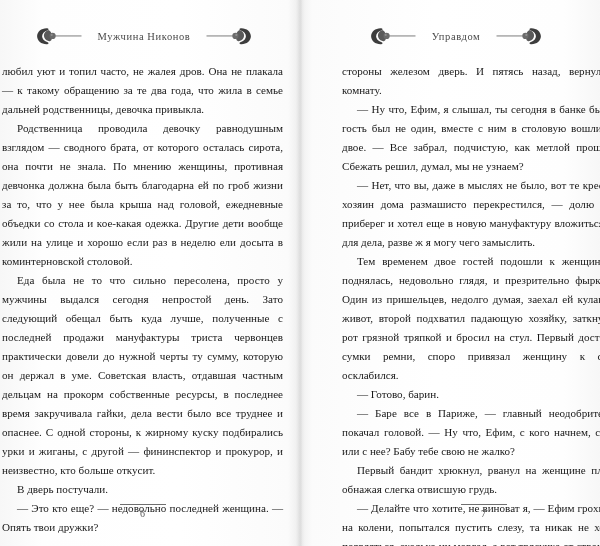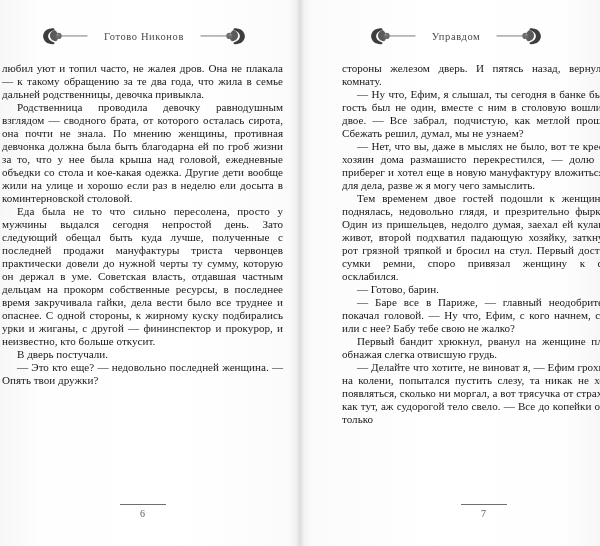--- a/index.html
+++ b/index.html
@@ -77,21 +77,21 @@
     align-items: center;
   }
   .ornament svg { display: block; }
   .ornament-right { justify-content: flex-end; }
 
   
   .col {
     position: absolute;
     top: 62px;
     font-size: 11.1px;
-    line-height: 13px;
+    line-height: 19px;
     color: #181818;
     text-align: justify;
     text-justify: inter-word;
     hyphens: manual;
   }
   .page-left .col { left: 2px; width: 281px; }
   .page-right .col { left: 42px; width: 283px; }
 
   .col p { margin: 0; text-indent: 0; }
   .col p.ind { text-indent: 15px; }
@@ -129,21 +129,21 @@
     <div class="runhead">
       <span class="ornament ornament-left">
         <svg width="52" height="22" viewBox="0 0 52 22" aria-hidden="true">
           <path d="M14.5 3.2c-5.2 0-9.4 3.6-9.4 8.0s4.2 8.0 9.4 8.0c1.1 0 2.0-.3 2.0-1.0 0-.6-.6-.9-1.4-1.2-3.0-1.0-5.0-3.3-5.0-5.8s2.0-4.8 5.0-5.8c.8-.3 1.4-.6 1.4-1.2 0-.7-.9-1.0-2.0-1.0z" fill="#3d3d3d"></path>
           <path d="M16.2 5.0c-2.6.9-4.3 3.0-4.3 5.5 0 2.6 1.8 4.8 4.6 5.6 1.3.4 2.4-.2 3.0-1.4.7-1.4.9-3.0.6-4.6-.4-2.0-1.5-3.7-2.9-4.6-.3-.2-.7-.3-1.0-.5z" fill="#5a5a5a"></path>
           <circle cx="20.6" cy="10.9" r="3.1" fill="#6b6b6b"></circle>
           <circle cx="19.7" cy="9.9" r="1.1" fill="#8e8e8e"></circle>
           <rect x="23.0" y="10.5" width="26.5" height="0.9" fill="#6f6f6f"></rect>
         </svg>
       </span>
-      <span class="runhead-title">Готово Никонов</span>
+      <span class="runhead-title">Мужчина Никонов</span>
       <span class="ornament ornament-right">
         <svg width="52" height="22" viewBox="0 0 52 22" aria-hidden="true">
           <g transform="translate(52,0) scale(-1,1)">
             <path d="M14.5 3.2c-5.2 0-9.4 3.6-9.4 8.0s4.2 8.0 9.4 8.0c1.1 0 2.0-.3 2.0-1.0 0-.6-.6-.9-1.4-1.2-3.0-1.0-5.0-3.3-5.0-5.8s2.0-4.8 5.0-5.8c.8-.3 1.4-.6 1.4-1.2 0-.7-.9-1.0-2.0-1.0z" fill="#3d3d3d"></path>
             <path d="M16.2 5.0c-2.6.9-4.3 3.0-4.3 5.5 0 2.6 1.8 4.8 4.6 5.6 1.3.4 2.4-.2 3.0-1.4.7-1.4.9-3.0.6-4.6-.4-2.0-1.5-3.7-2.9-4.6-.3-.2-.7-.3-1.0-.5z" fill="#5a5a5a"></path>
             <circle cx="20.6" cy="10.9" r="3.1" fill="#6b6b6b"></circle>
             <circle cx="19.7" cy="9.9" r="1.1" fill="#8e8e8e"></circle>
             <rect x="23.0" y="10.5" width="26.5" height="0.9" fill="#6f6f6f"></rect>
           </g>
         </svg>

